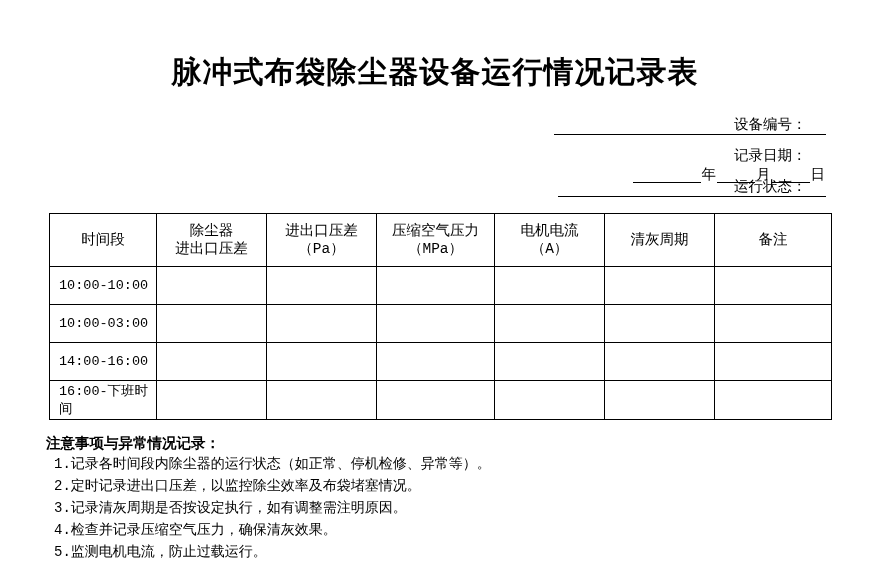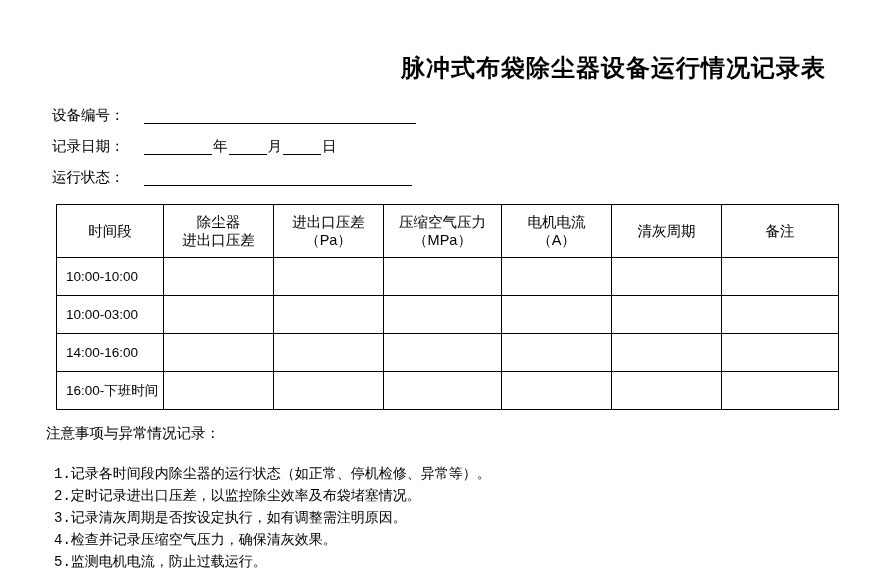--- a/index.html
+++ b/index.html
@@ -15,38 +15,39 @@
     overflow: hidden;
   }
   .page {
     position: relative;
     width: 870px;
     height: 574px;
     box-sizing: border-box;
     padding: 0 44px;
   }
   .doc-title {
-    text-align: right;
+    text-align: center;
     font-family: "Liberation Serif", serif;
     font-weight: bold;
-    font-size: 24px;
+    font-size: 30px;
     letter-spacing: 1px;
     margin-top: 52px;
     margin-bottom: 22px;
   }
   .meta-block {
     margin-left: 8px;
     margin-bottom: 16px;
   }
   .meta-row {
     display: flex;
-    align-items: flex-start;
+    align-items: flex-end;
     font-size: 14.5px;
     margin-bottom: 11px;
     height: 20px;
+    flex-direction: column;
   }
   .meta-label {
     width: 92px;
     flex: none;
     white-space: nowrap;
   }
   .meta-line {
     border-bottom: 1px solid #000;
     height: 17px;
     position: relative;
@@ -66,22 +67,23 @@
   .seg-y { width: 68px; }
   .seg-m { width: 38px; }
   .seg-d { width: 38px; }
   .date-char {
     padding: 0 1px;
     line-height: 17px;
   }
   table.record {
     border-collapse: collapse;
     width: 782px;
-    margin-left: 12px;
+    margin-left: 5px;
     table-layout: fixed;
+    font-family: Liberation Mono, monospace;
   }
   table.record th, table.record td {
     border: 1px solid #000;
     font-size: 14px;
     font-weight: normal;
     text-align: center;
     vertical-align: middle;
   }
   table.record thead th {
     height: 50px;
@@ -95,22 +97,22 @@
     text-align: left;
     padding-left: 9px;
     font-size: 13.5px;
   }
   .notes {
     margin-top: 14px;
     margin-left: 2px;
   }
   .notes-title {
     font-size: 14.5px;
-    font-weight: normal;
-    margin-bottom: 20px;
+    font-weight: bold;
+    margin-bottom: 0;
   }
   .note-item {
     font-size: 14px;
     line-height: 1.58;
     padding-left: 8px;
     font-family: Liberation Mono, monospace;
   }
 </style>
 </head>
 <body>

